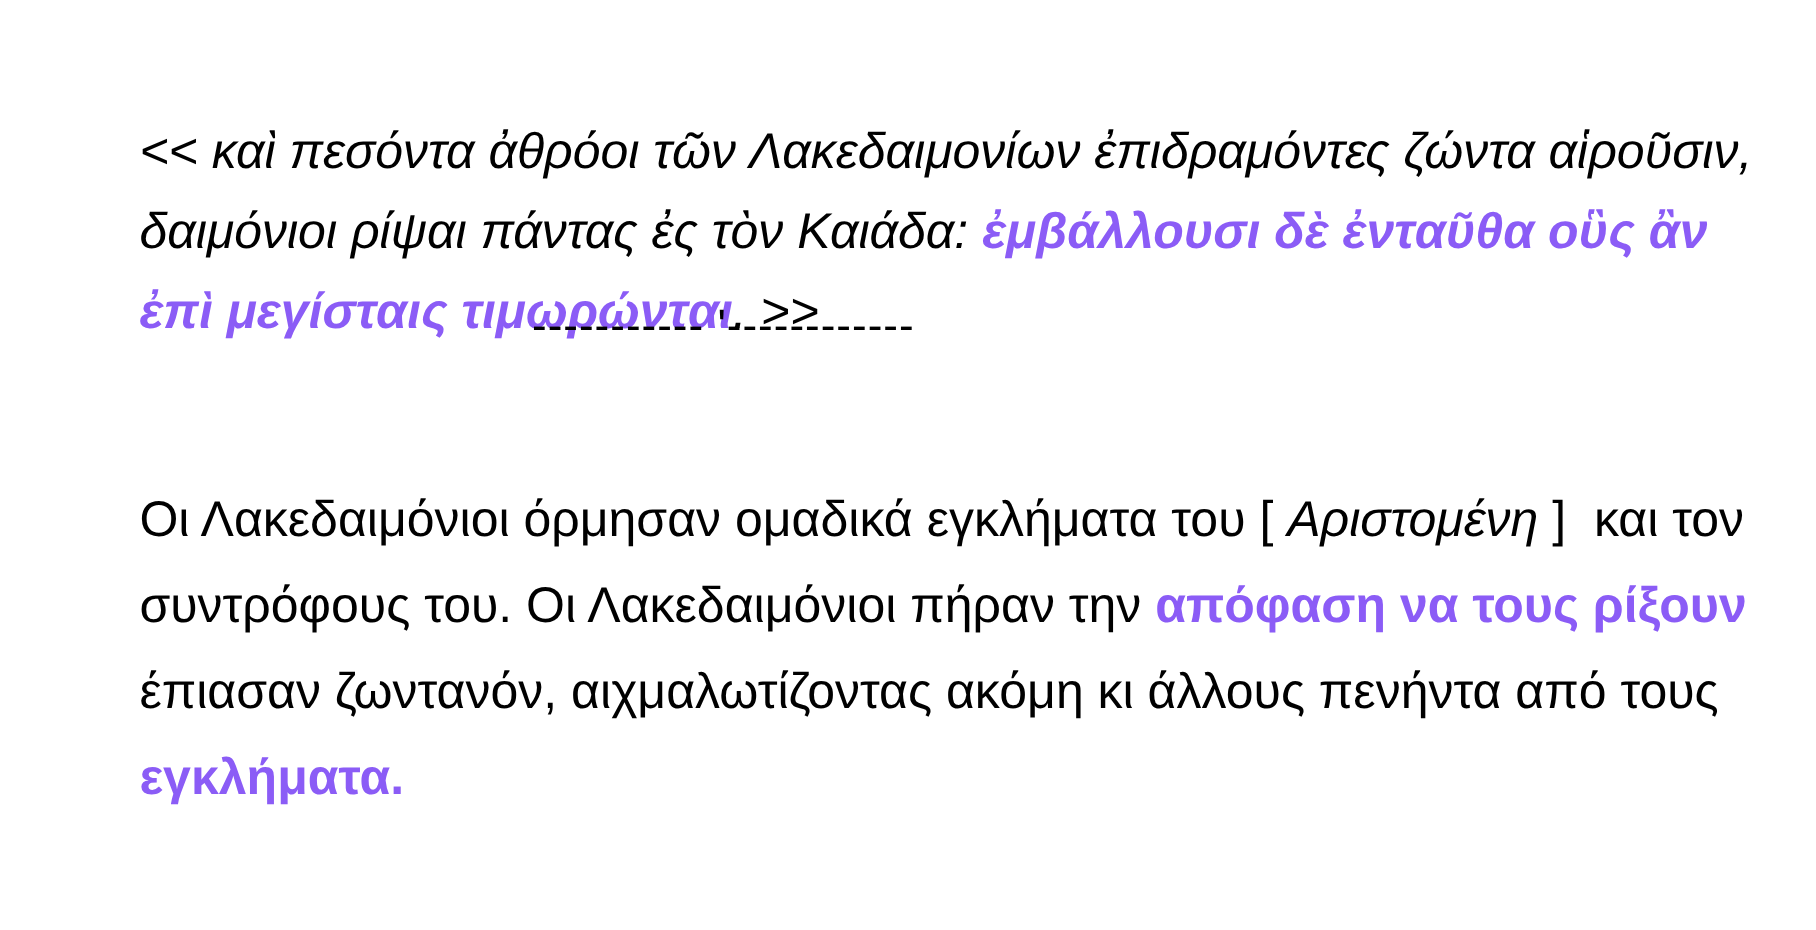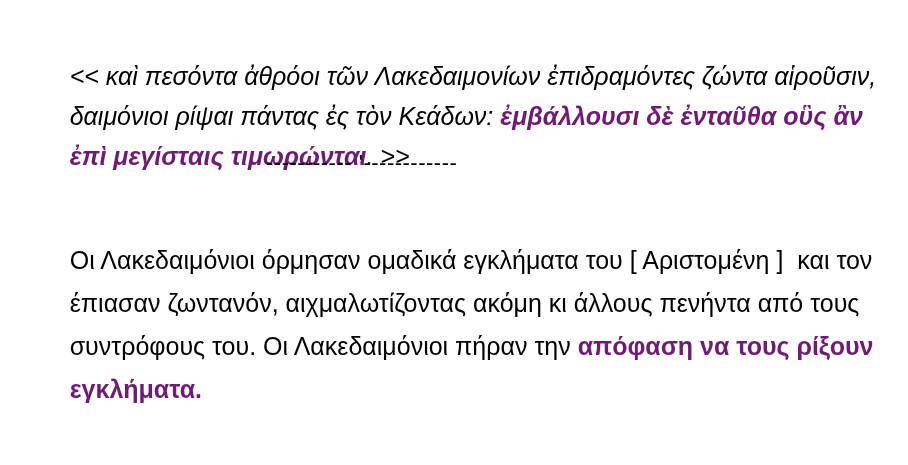--- a/index.html
+++ b/index.html
@@ -16,22 +16,22 @@
   }
   .line { white-space: pre; }
   .quote {
     font-style: italic;
     font-size: 25px;
   }
   .quote .line { line-height: 40px; height: 40px; }
   .modern { font-size: 25px; }
   .modern .line { line-height: 43px; height: 43px; }
   .seg-black { color: #000000; }
-  .seg-blue { color: #701a75; font-weight: bold; }
-  .seg-italic { }
+  .seg-blue { color: #8b5cf6; font-weight: bold; }
+  .seg-italic { font-style: italic; }
   .divider {
     font-size: 22px;
     line-height: 26px;
     color: #000000;
     padding-left: 238px;
     margin-top: 14px;
     margin-bottom: 20px;
     white-space: pre;
     letter-spacing: 0.5px;
   }
@@ -39,37 +39,37 @@
 </head>
 <body>
 
 <div class="page">
 
   <div class="quote">
     <div class="line">
       <span class="seg-black">&lt;&lt; καὶ πεσόντα ἀθρόοι τῶν Λακεδαιμονίων ἐπιδραμόντες ζώντα αἱροῦσιν,</span>
     </div>
     <div class="line">
-      <span class="seg-black">δαιμόνιοι ρίψαι πάντας ἐς τὸν Κεάδων: </span><span class="seg-blue">ἐμβάλλουσι δὲ ἐνταῦθα οὓς ἂν</span>
+      <span class="seg-black">δαιμόνιοι ρίψαι πάντας ἐς τὸν Καιάδα: </span><span class="seg-blue">ἐμβάλλουσι δὲ ἐνταῦθα οὓς ἂν</span>
     </div>
     <div class="line">
       <span class="seg-blue">ἐπὶ μεγίσταις τιμωρώνται</span><span class="seg-black">. &gt;&gt;</span>
     </div>
   </div>
 
   <div class="divider">----------- '------------</div>
 
   <div class="modern">
     <div class="line">
       <span class="seg-black">Οι Λακεδαιμόνιοι όρμησαν ομαδικά εγκλήματα του [ </span><span class="seg-italic">Αριστομένη</span><span class="seg-black"> ]  και τον</span>
     </div>
     <div class="line">
-      <span class="seg-black">έπιασαν ζωντανόν, αιχμαλωτίζοντας ακόμη κι άλλους πενήντα από τους</span>
+      <span class="seg-black">συντρόφους του. Οι Λακεδαιμόνιοι πήραν την </span><span class="seg-blue">απόφαση να τους ρίξουν</span>
     </div>
     <div class="line">
-      <span class="seg-black">συντρόφους του. Οι Λακεδαιμόνιοι πήραν την </span><span class="seg-blue">απόφαση να τους ρίξουν</span>
+      <span class="seg-black">έπιασαν ζωντανόν, αιχμαλωτίζοντας ακόμη κι άλλους πενήντα από τους</span>
     </div>
     <div class="line">
       <span class="seg-blue">εγκλήματα.</span>
     </div>
   </div>
 
 </div>
 
 </body></html>

